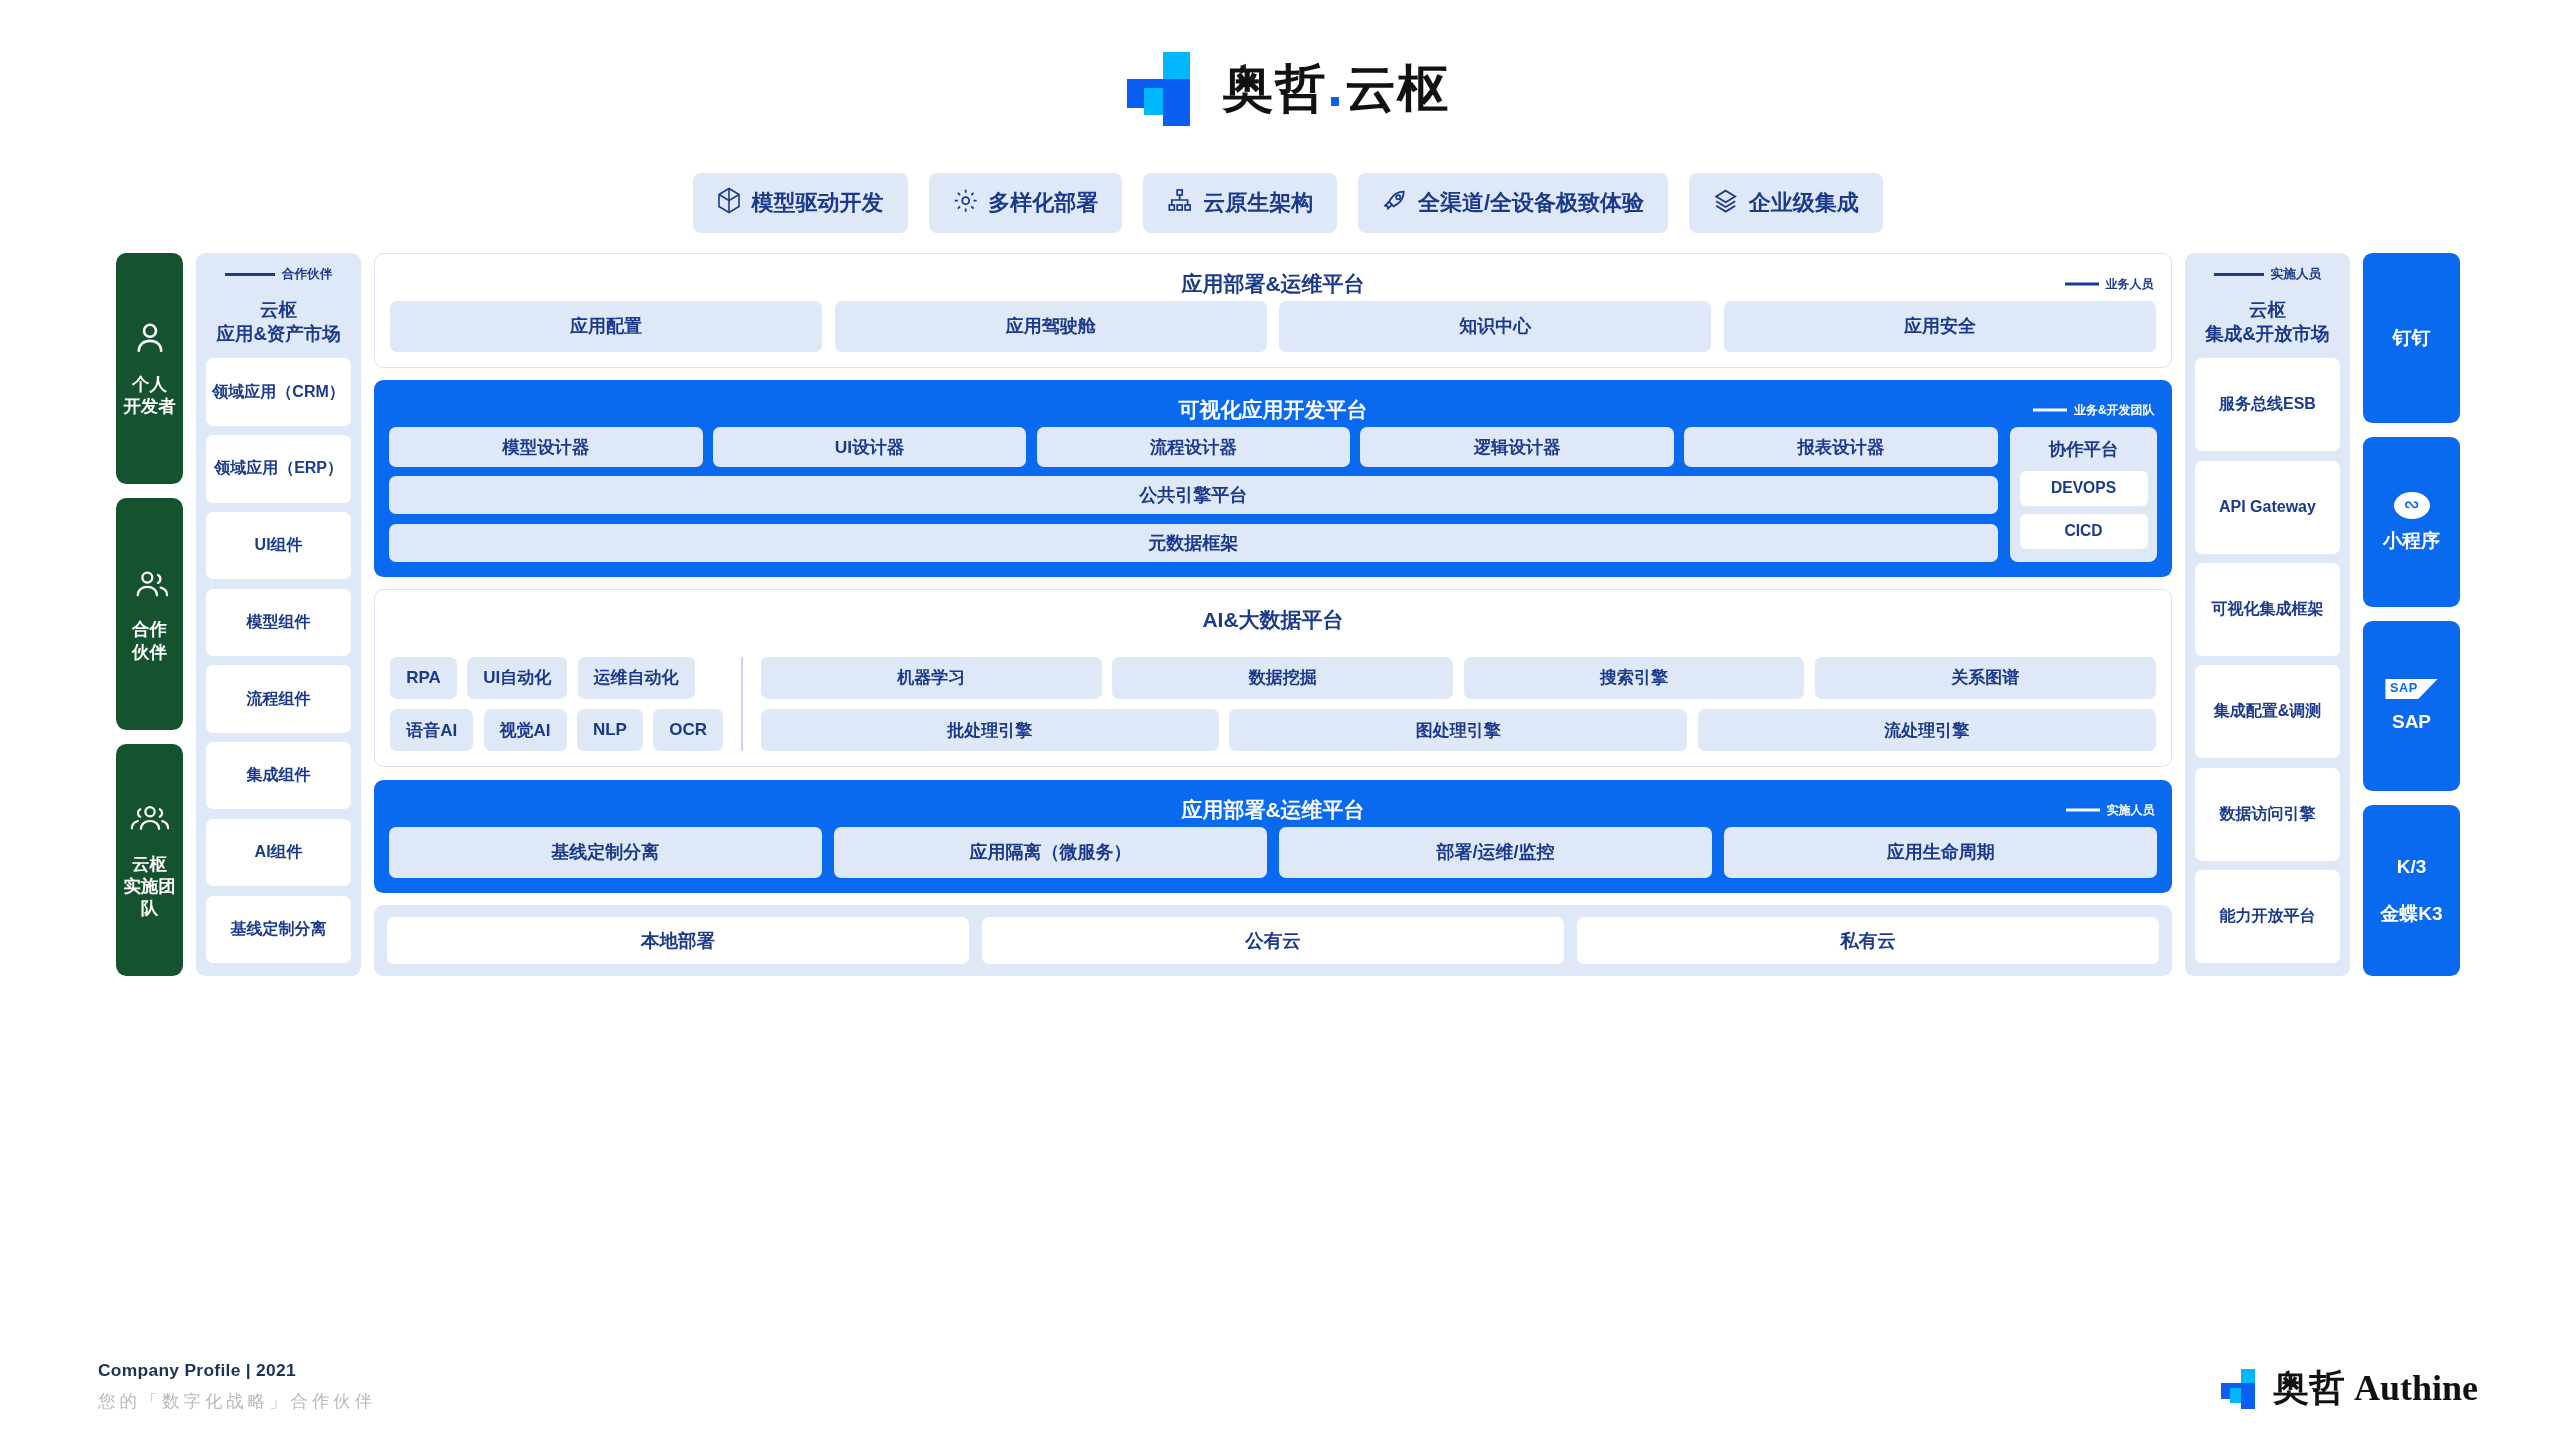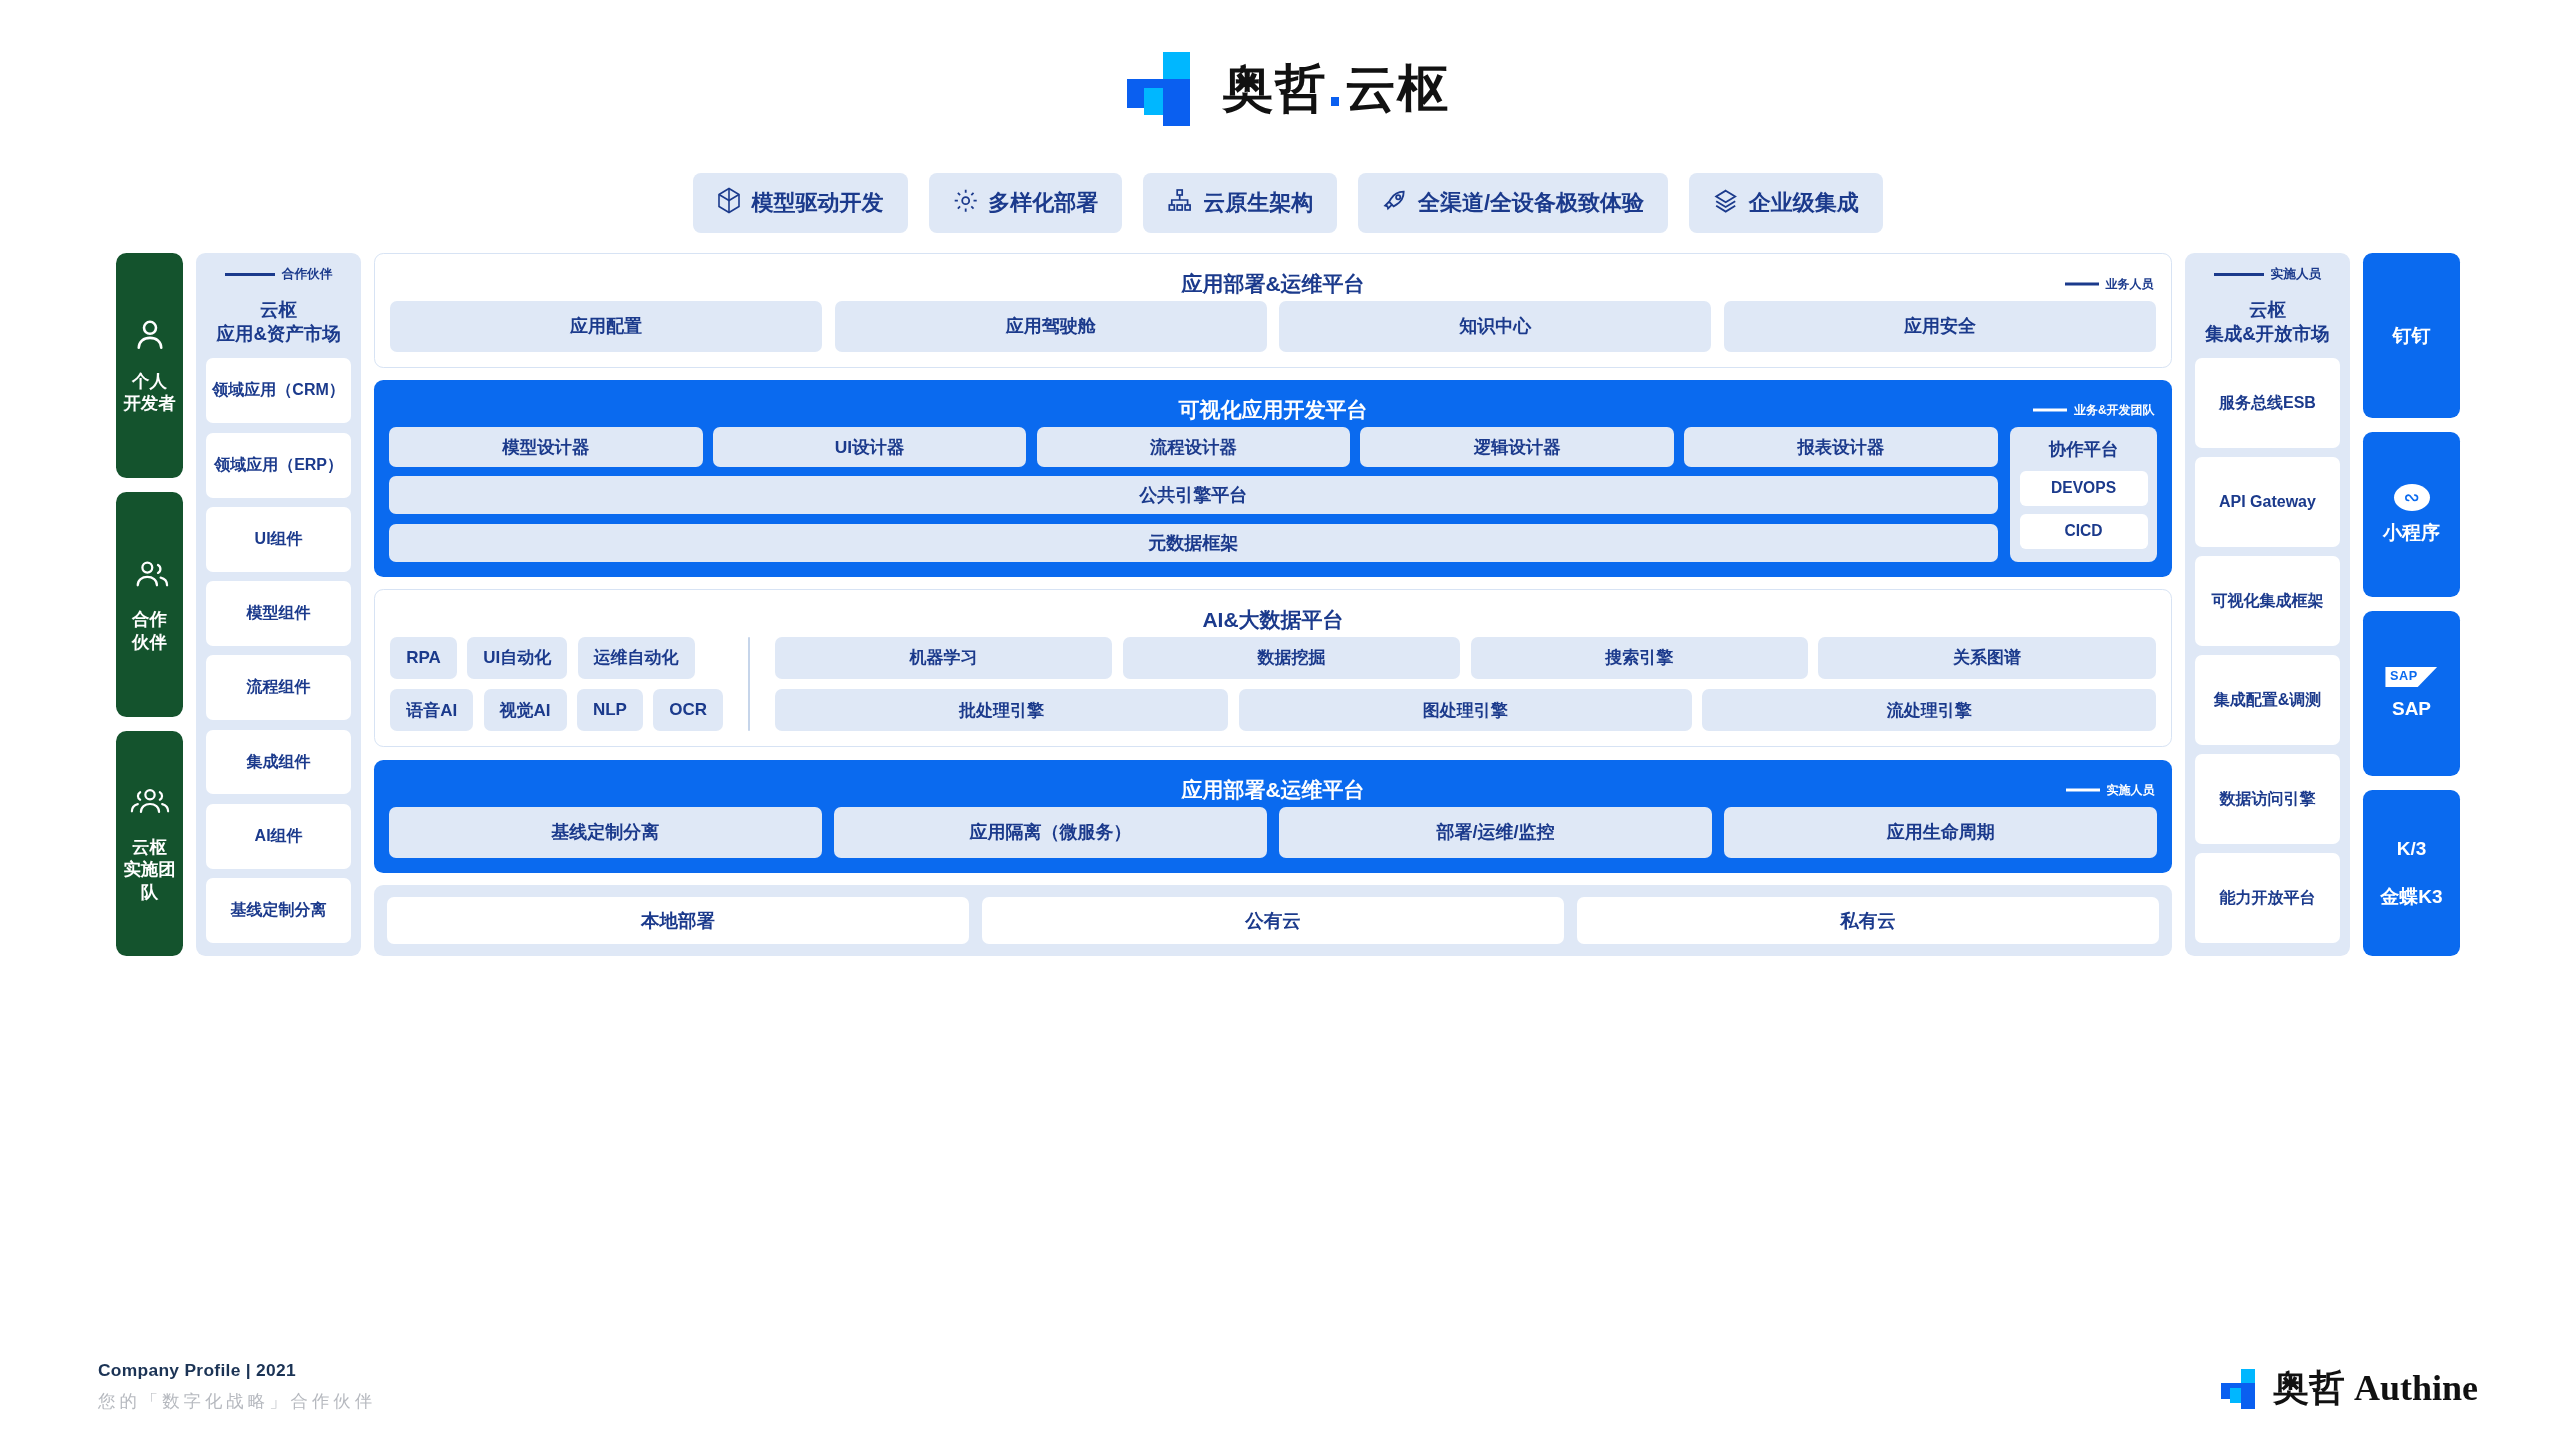--- a/index.html
+++ b/index.html
@@ -100,21 +100,21 @@
     width:128px;flex:none;background:#dfe8f6;border-radius:8px;
     display:flex;flex-direction:column;align-items:center;gap:8px;padding:10.4px 9.3px;
   }
   .dev-right-title{font-size:17.4px;font-weight:600;color:#1b3a8c;margin-bottom:1.2px;}
   .dev-right .mini{
     background:#ffffff;border-radius:5.8px;width:100%;height:35px;display:flex;
     align-items:center;justify-content:center;font-size:15.6px;font-weight:600;color:#1b3a8c;
   }
 
   
-  .ai-grid{display:flex;align-items:flex-start;gap:25px;}
+  .ai-grid{display:flex;align-items:flex-start;gap:18px;margin-top:20px;}
   .ai-side{display:flex;flex-direction:column;gap:10.4px;}
   .ai-left{flex:0 0 auto;}
   .ai-right{flex:1;}
   .ai-row{display:flex;gap:10.4px;}
   .ai-chip{
     background:#dfe8f6;border-radius:7px;height:42px;display:flex;align-items:center;
     justify-content:center;color:#1b3a8c;font-size:17px;font-weight:600;
     padding:0 16px;white-space:nowrap;
   }
   .ai-right .ai-chip{flex:1;}

